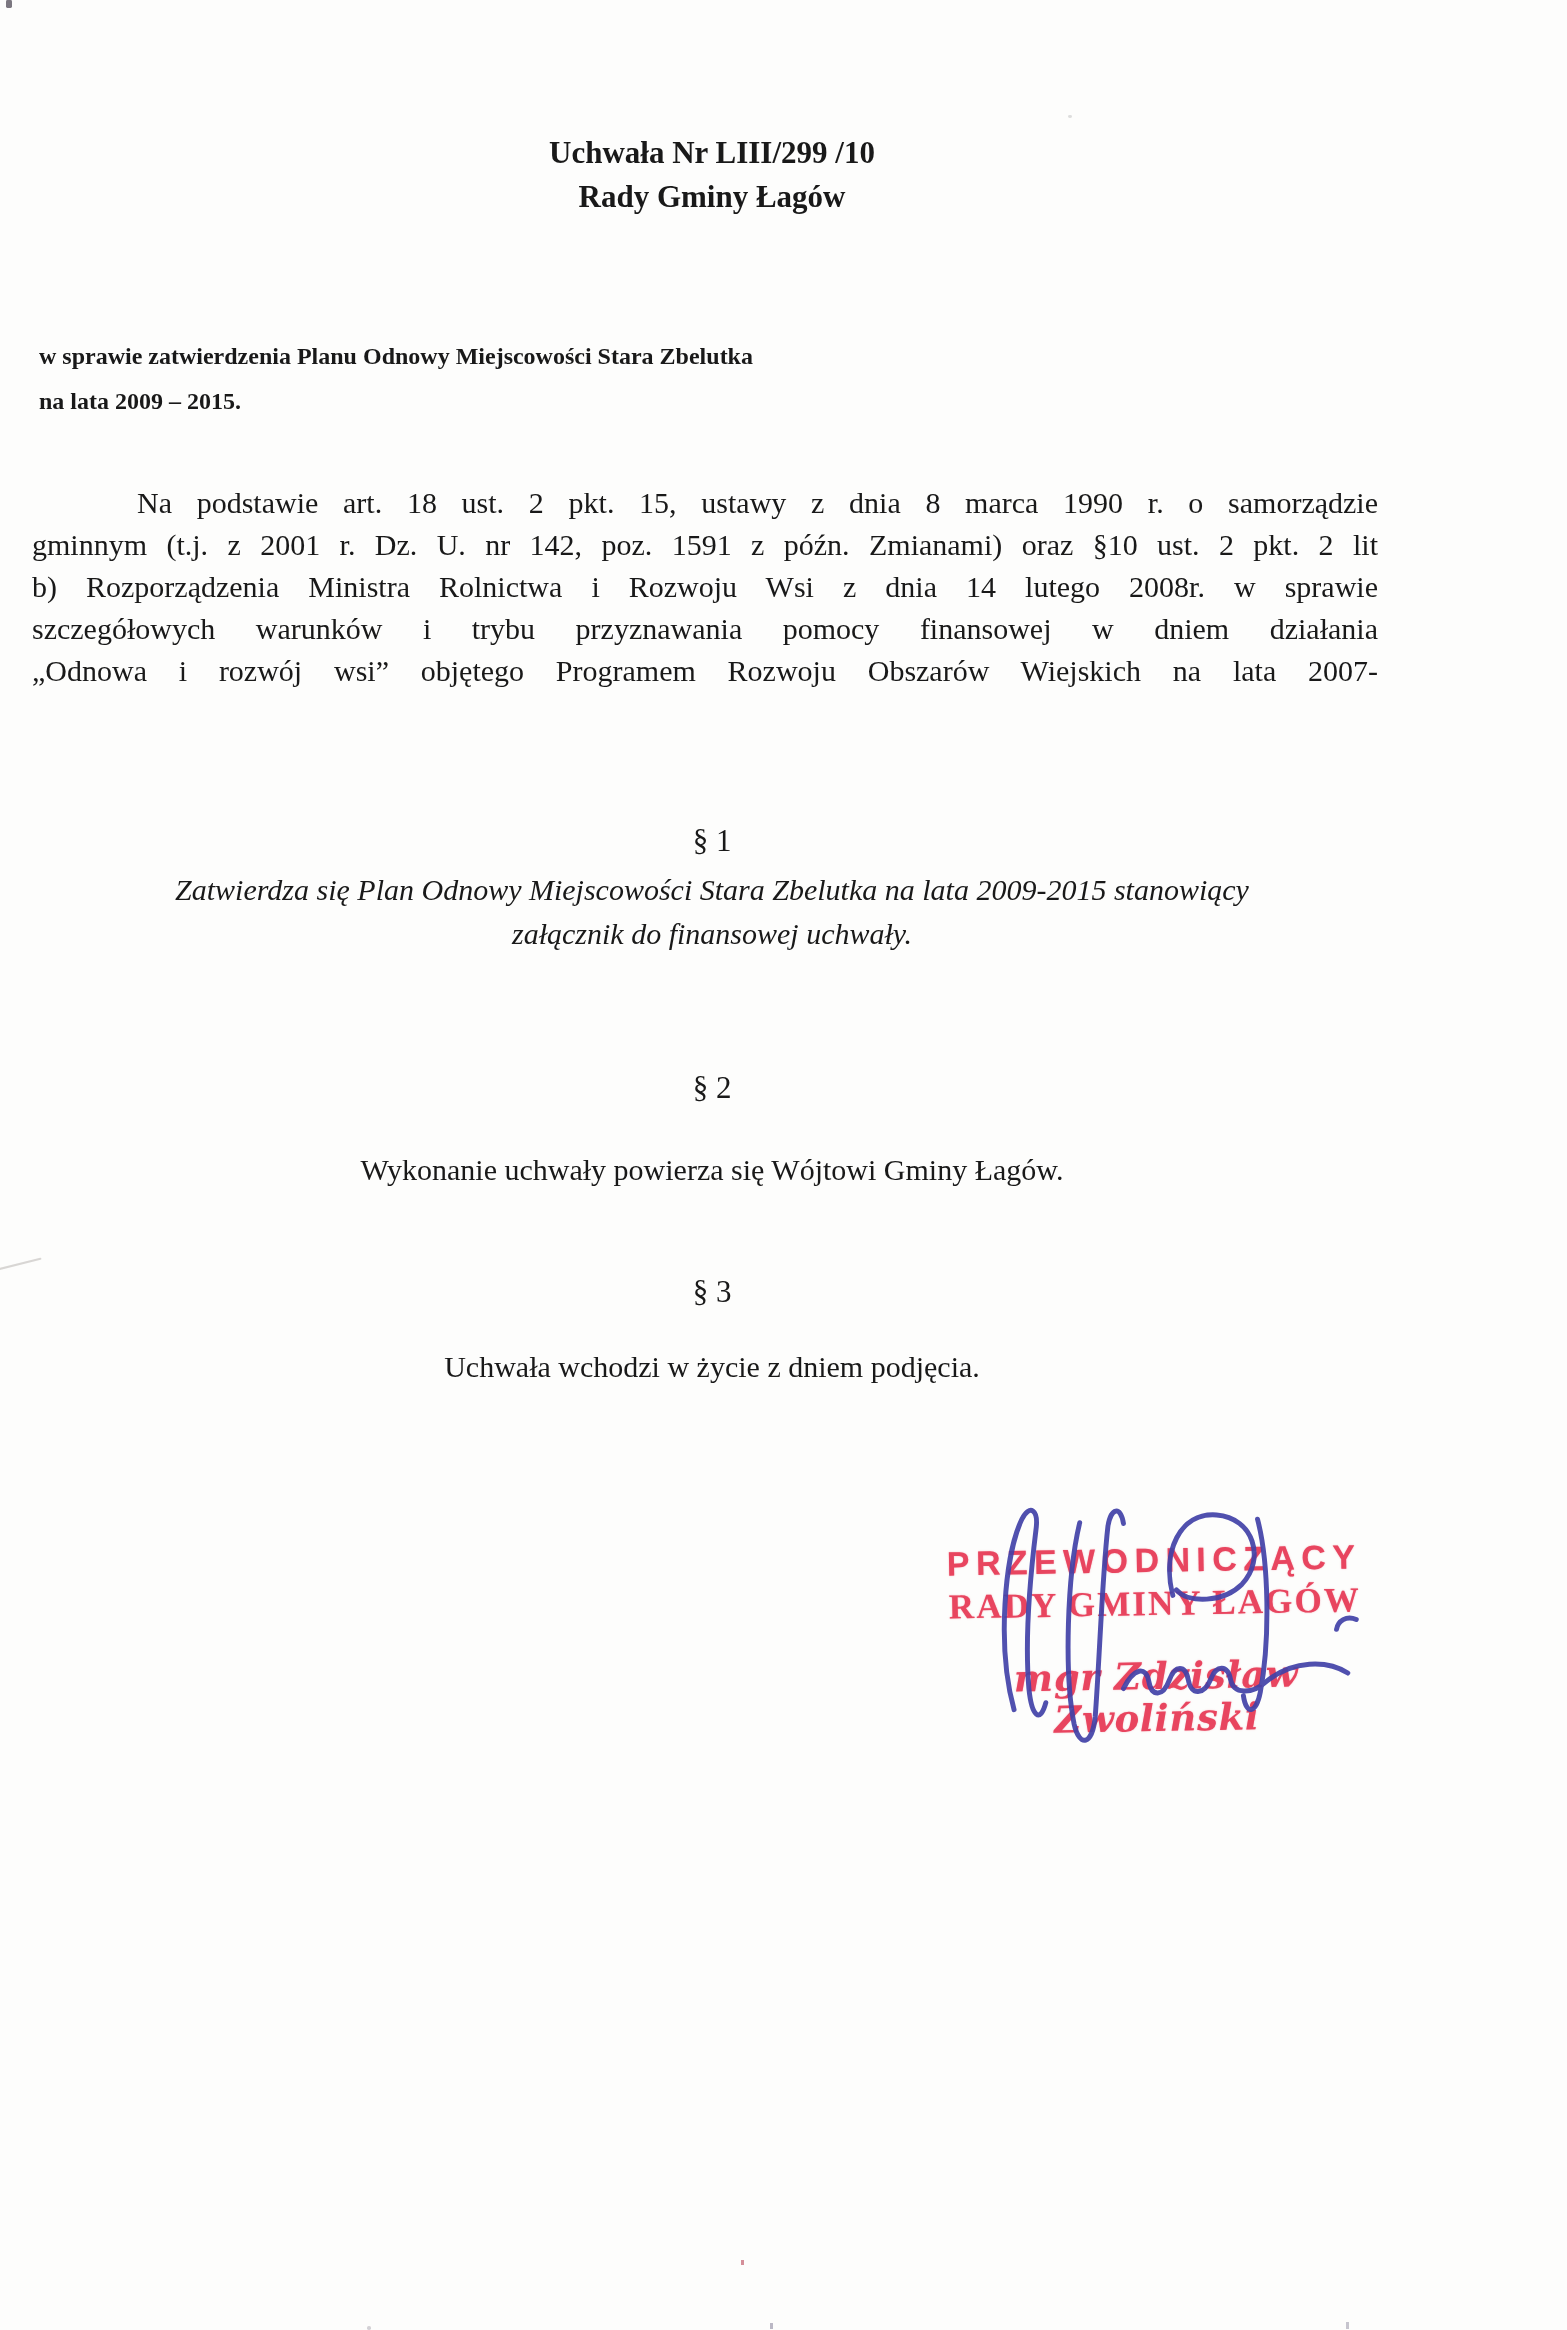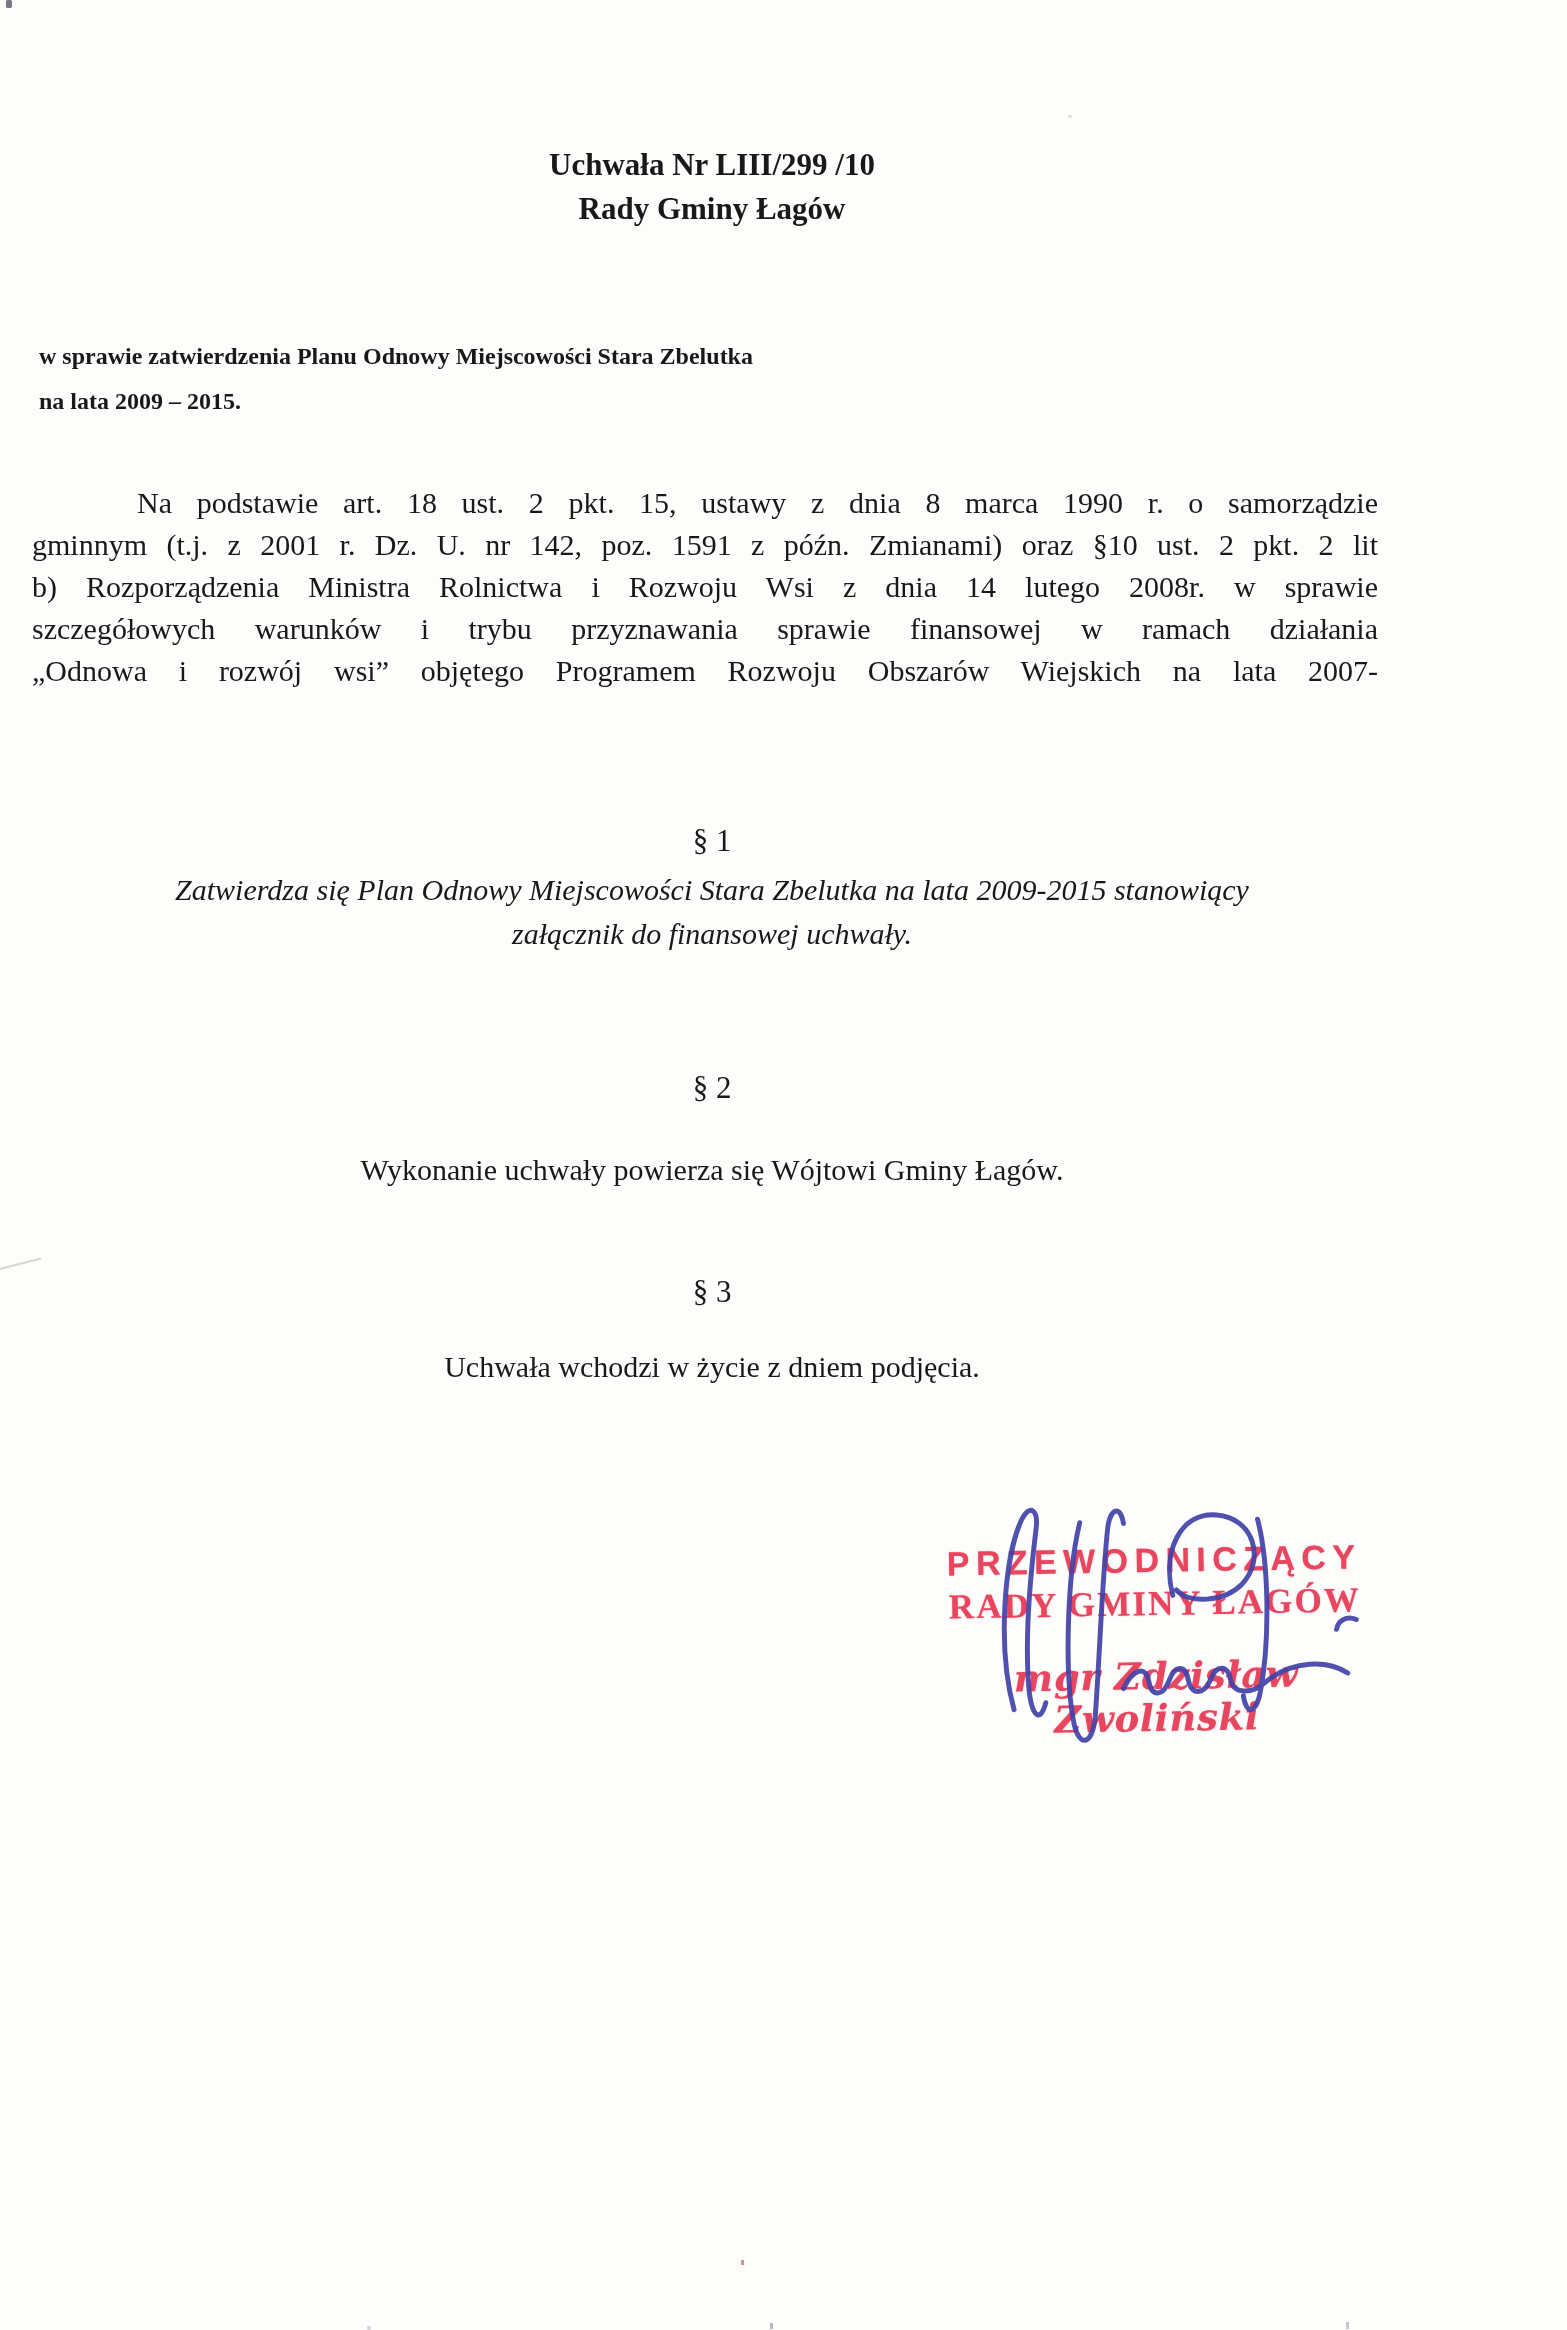--- a/index.html
+++ b/index.html
@@ -9,21 +9,21 @@
     height: 2330px;
     background: #fdfdfc;
     font-family: "Liberation Serif", serif;
     color: #191919;
     overflow: hidden;
   }
 
   
   .header {
     position: absolute; left: 39px; top: 131px; width: 1346px;
-    text-align: center; font-size: 31px; line-height: 44px; margin-top: 12px;
+    text-align: center; font-size: 31px; line-height: 44px;
   }
   .h-bold { font-weight: bold; }
 
   
   .subject {
     position: absolute; left: 39px; top: 334px; width: 1346px;
     text-align: left; font-weight: bold; font-size: 24px; line-height: 45px;
   }
 
   
@@ -95,21 +95,21 @@
 
   <div class="subject">
     <div>w sprawie zatwierdzenia Planu Odnowy Miejscowości Stara Zbelutka</div>
     <div>na lata 2009 – 2015.</div>
   </div>
 
   <div class="preamble">
     <div class="p-line fill indent">Na podstawie art. 18 ust. 2 pkt. 15, ustawy z dnia 8 marca 1990 r. o samorządzie</div>
     <div class="p-line fill">gminnym (t.j. z 2001 r. Dz. U. nr 142, poz. 1591 z późn. Zmianami) oraz §10 ust. 2 pkt. 2 lit</div>
     <div class="p-line fill">b) Rozporządzenia Ministra Rolnictwa i Rozwoju Wsi z dnia 14 lutego 2008r. w sprawie</div>
-    <div class="p-line fill">szczegółowych warunków i trybu przyznawania sprawie finansowej w ramach działania</div>
+    <div class="p-line fill">szczegółowych warunków i trybu przyznawania pomocy finansowej w dniem działania</div>
     <div class="p-line fill">„Odnowa i rozwój wsi” objętego Programem Rozwoju Obszarów Wiejskich na lata 2007-</div>
   </div>
 
   <div class="section-mark mark-1">§ 1</div>
   <div class="section-text text-1">
     <div>Zatwierdza się Plan Odnowy Miejscowości Stara Zbelutka na lata 2009-2015 stanowiący</div>
     <div>załącznik do finansowej uchwały.</div>
   </div>
 
   <div class="section-mark mark-2">§ 2</div>

